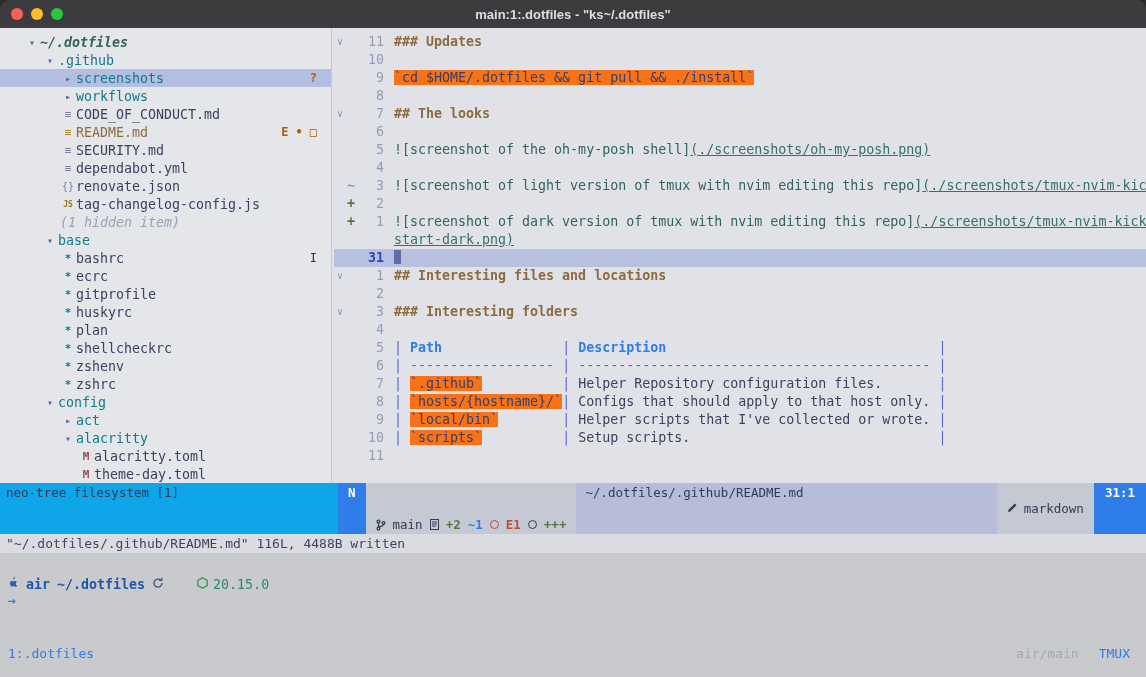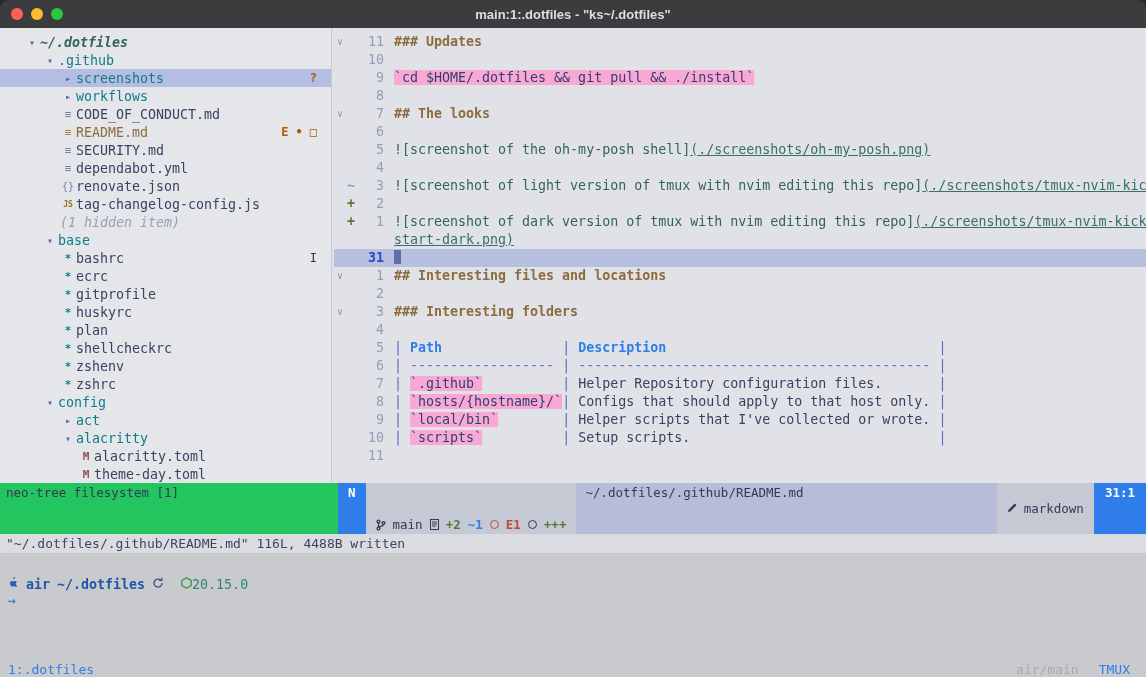--- a/index.html
+++ b/index.html
@@ -38,47 +38,47 @@
   .eline.current{background:#b8c0e0;}
   .fold{flex:0 0 12px;text-align:center;color:#8f96ae;font-size:10px;}
   .sign{flex:0 0 10px;text-align:center;}
   .sadd{color:#587539;font-weight:bold;}
   .schg{color:#7e9ccf;font-weight:bold;}
   .lnum{flex:0 0 28px;text-align:right;color:#959cb6;margin-right:10px;}
   .lnum.cur{color:#2a47c4;font-weight:bold;}
   .ltext{flex:1;color:#3b4261;overflow:hidden;}
   .cursor{display:inline-block;width:7px;height:14px;background:#5f6da8;vertical-align:-2px;}
   .s-h{color:#8c6c3e;font-weight:bold;}
-  .s-code{background:#f9a8d4;color:#2f3f73;}
+  .s-code{background:#f97316;color:#2f3f73;}
   .s-alt{color:#33635c;text-align:center;}
   .s-url{color:#387068;text-decoration:underline;}
   .s-pipe,.s-dash{color:#5a6acf;}
   .s-th{color:#2e7de9;font-weight:bold;}
   .s-td{color:#3b4261;}
   
   .statusline{flex:0 0 19px;display:flex;background:#c5c9d4;font-size:12.5px;line-height:19px;}
-  .sl-neotree{flex:0 0 332px;background:#22c55e;color:#343a54;padding-left:6px;}
+  .sl-neotree{flex:0 0 332px;background:#0ea5e9;color:#343a54;padding-left:6px;}
   .sl-mode{background:#2e7de9;color:#fff;font-weight:bold;padding:0 10px;}
   .sl-git{display:flex;align-items:center;gap:7px;padding:0 10px;color:#343a54;margin-top:32px;}
   .sl-git svg{display:block;}
   .green{color:#587539;font-weight:bold;}
   .blue{color:#2e7de9;font-weight:bold;}
   .red{color:#c04a3a;font-weight:bold;}
   .dot-o{width:7px;height:7px;border:1px solid #343a54;border-radius:50%;display:inline-block;}
   .dot-o.r{border-color:#c04a3a;}
   .sl-path{flex:1;background:#b7bdd8;color:#343a54;padding-left:9px;overflow:hidden;}
   .sl-ft{display:flex;align-items:center;gap:6px;padding:0 10px;color:#343a54;}
   .sl-pos{background:#2e7de9;color:#fff;font-weight:bold;padding:0 11px;}
   
   .cmdline{flex:0 0 19px;background:#dbdce1;color:#3f455f;font-size:13px;line-height:19px;padding-left:6px;white-space:pre;}
   
-  .shell{flex:1;background:#c9cacd;display:flex;flex-direction:column;padding:22px 8px 0 8px;font-size:13.3px;}
+  .shell{flex:1;background:#c9cacd;display:flex;flex-direction:column;padding:22px 8px 16px 8px;font-size:13.3px;}
   .prompt1{height:18px;display:flex;align-items:center;gap:7px;color:#44507e;}
   .p-host,.p-cwd{color:#1f57a8;font-weight:bold;}
-  .nodeseg{display:flex;align-items:center;margin-left:10px;color:#2a8a72;}
+  .nodeseg{display:flex;align-items:center;gap:5px;margin-left:26px;color:#2a8a72;}
   .prompt2{height:18px;color:#2e7de9;font-weight:bold;}
   .spacer{flex:1;}
   .tmuxbar{height:18px;display:flex;align-items:flex-end;font-size:13px;}
   .tmux-left{color:#2e7de9;}
   .tmux-right{margin-left:auto;display:flex;gap:20px;padding-right:8px;}
   .tmux-session{color:#a6a9b2;}
   .tmux-label{color:#2e7de9;}
 </style>
 </head>
 <body>

